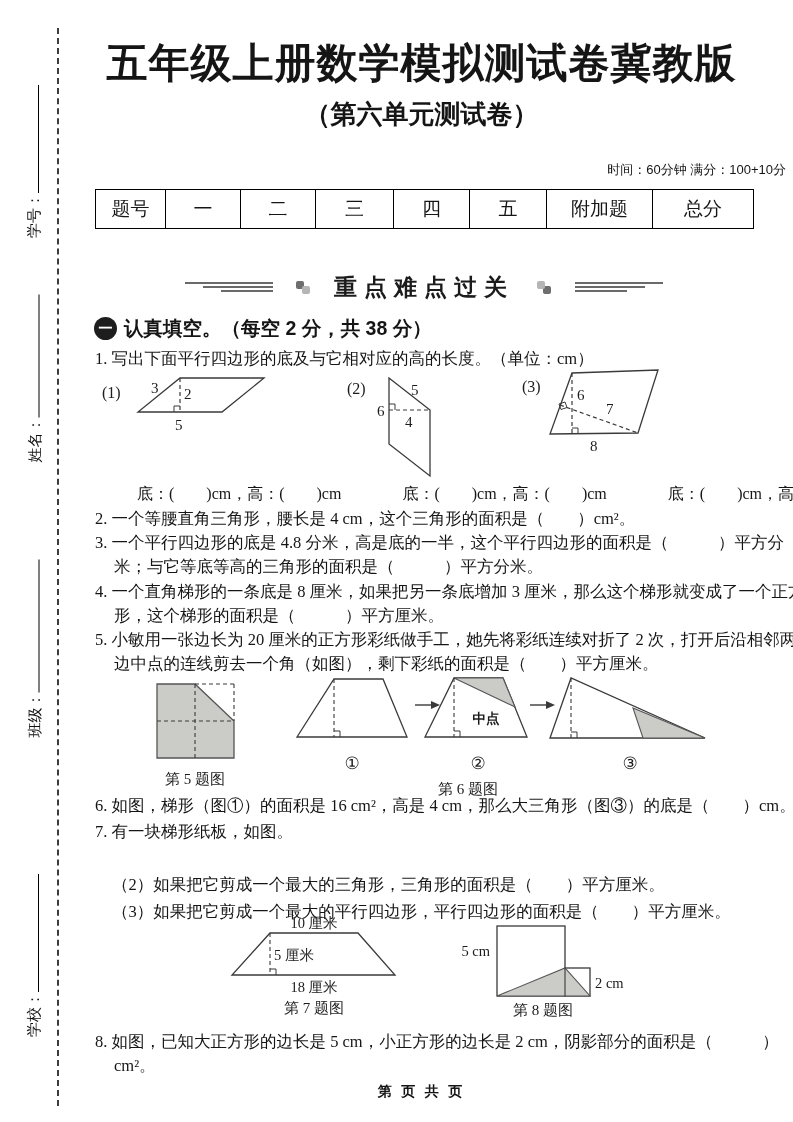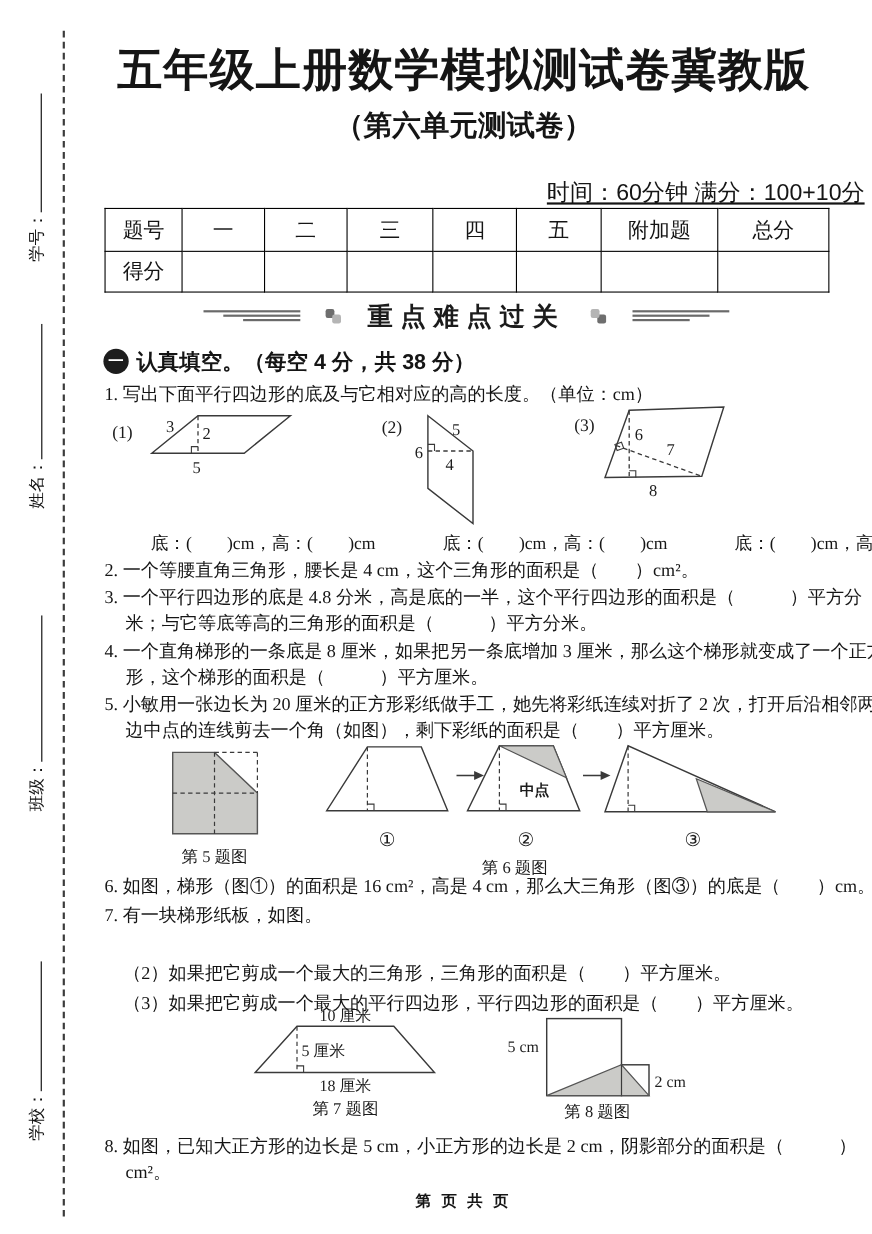--- a/index.html
+++ b/index.html
@@ -9,21 +9,21 @@
   }
   
   .cut-line { position:absolute; left:57px; top:28px; height:1078px; border-left:2px dashed #3c3c3c; }
   .side-item { position:absolute; height:20px; line-height:20px; transform:rotate(-90deg); white-space:nowrap; font-size:15px; color:#111; }
   .side-line { display:inline-block; height:13px; border-bottom:1.6px solid #000; }
   
   .title { position:absolute; left:60px; top:36px; width:723px; text-align:center;
            font-family:"Liberation Sans", sans-serif; font-weight:900; font-size:41px; letter-spacing:1px; }
   .subtitle { position:absolute; left:60px; top:97px; width:723px; text-align:center;
            font-family:"Liberation Sans", sans-serif; font-weight:900; font-size:26px; }
-  .meta { position:absolute; top:161px; right:7px; font-size:21px; font-family:"Liberation Sans", sans-serif;text-decoration:underline; }
+  .meta { position:absolute; top:161px; right:7px; font-size:13px; font-family:"Liberation Sans", sans-serif; }
   
   table.score { position:absolute; left:95px; top:189px; border-collapse:collapse; table-layout:fixed; }
   table.score td { border:1.8px solid #000; text-align:center; font-size:19px; padding:0; }
   table.score tr.hdr td { height:38px; }
   table.score tr.scr td { height:36px; }
   
   .banner { position:absolute; left:95px; top:271px; width:658px; height:32px;
             display:flex; align-items:center; justify-content:center; gap:23px; }
   .banner-title { font-family:"Liberation Sans", sans-serif; font-weight:900; font-size:23px; letter-spacing:7px; color:#1b1b1b; white-space:nowrap; }
   .b-lines { display:flex; flex-direction:column; gap:2.5px; }
@@ -89,30 +89,20 @@
         <tr class="hdr">
       <td>题号</td>
       <td>一</td>
       <td>二</td>
       <td>三</td>
       <td>四</td>
       <td>五</td>
       <td>附加题</td>
       <td>总分</td>
     </tr>
-    <tr class="scr">
-      <td>得分</td>
-      <td></td>
-      <td></td>
-      <td></td>
-      <td></td>
-      <td></td>
-      <td></td>
-      <td></td>
-    </tr>
   </tbody>
     </table>
 
   <div class="banner">
     <span class="b-lines left">
       <i style="width:88px"></i>
         <i style="width:70px"></i>
         <i style="width:52px"></i>
     </span>
     <span class="b-sq">
@@ -126,21 +116,21 @@
       </span>
     <span class="b-lines right">
       <i style="width:88px"></i>
         <i style="width:70px"></i>
         <i style="width:52px"></i>
     </span>
   </div>
 
   <div class="sec1">
     <span class="sec-num">一</span>
-    <span class="sec-title">认真填空。（每空 4 分，共 38 分）</span>
+    <span class="sec-title">认真填空。（每空 2 分，共 38 分）</span>
   </div>
 
   <div class="q" style="top:347px">1. 写出下面平行四边形的底及与它相对应的高的长度。（单位：cm）</div>
 
   <svg class="fig" style="left:98px; top:368px" width="250" height="80" viewBox="0 0 250 80">
     <text x="4" y="30" font-size="16">(1)</text>
     <polygon points="40,44 124,44 166,10 82,10" fill="none" stroke="#3a3a3a" stroke-width="1.3"></polygon>
     <line x1="82" y1="10" x2="82" y2="44" stroke="#3a3a3a" stroke-width="1.2" stroke-dasharray="4,3"></line>
     <path d="M76,44 L76,38 L82,38" fill="none" stroke="#3a3a3a" stroke-width="1"></path>
     <text x="53" y="25" font-size="15">3</text>

